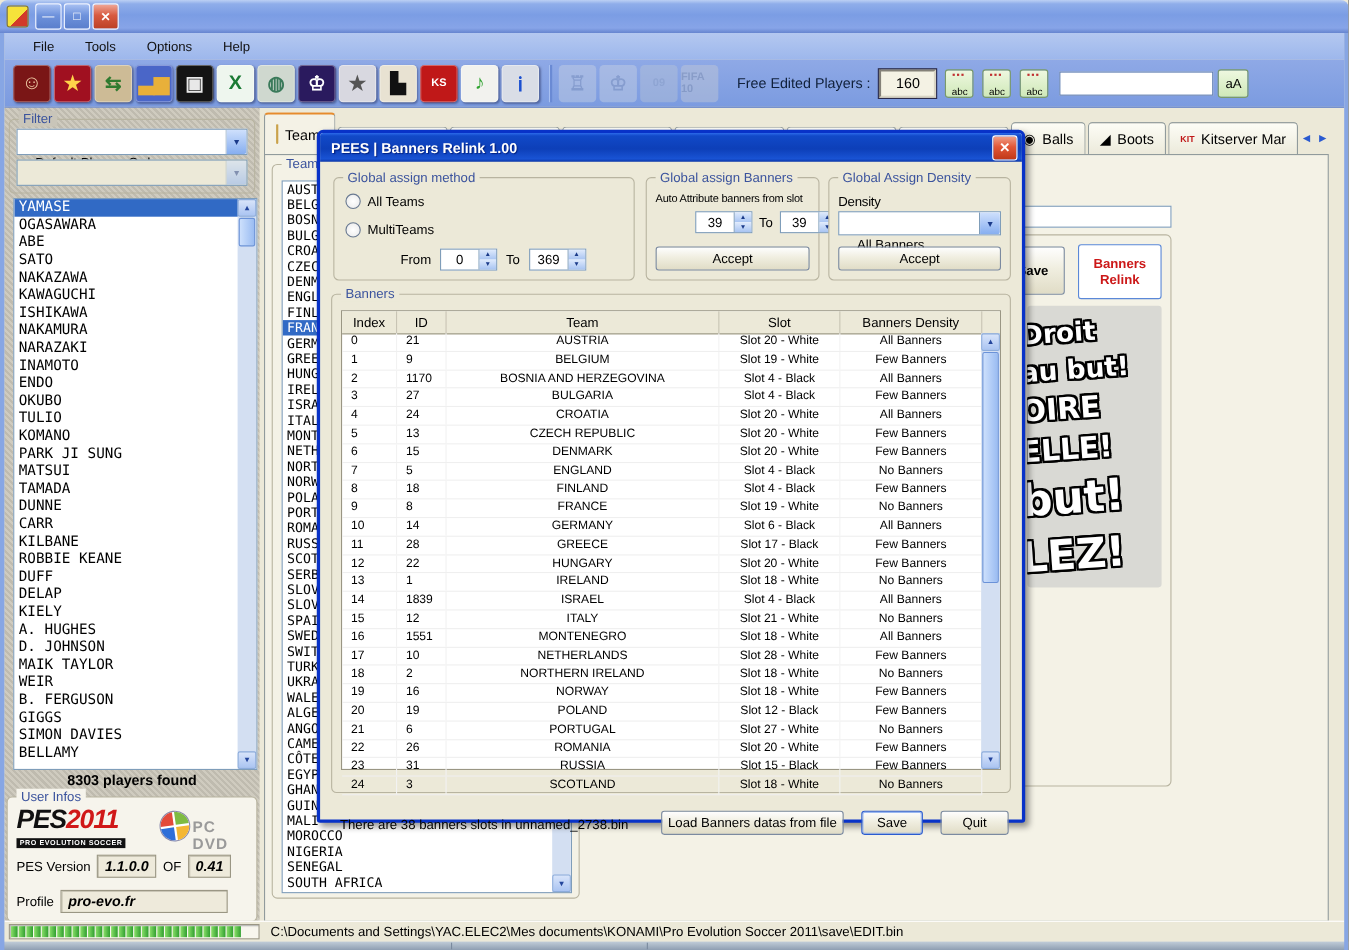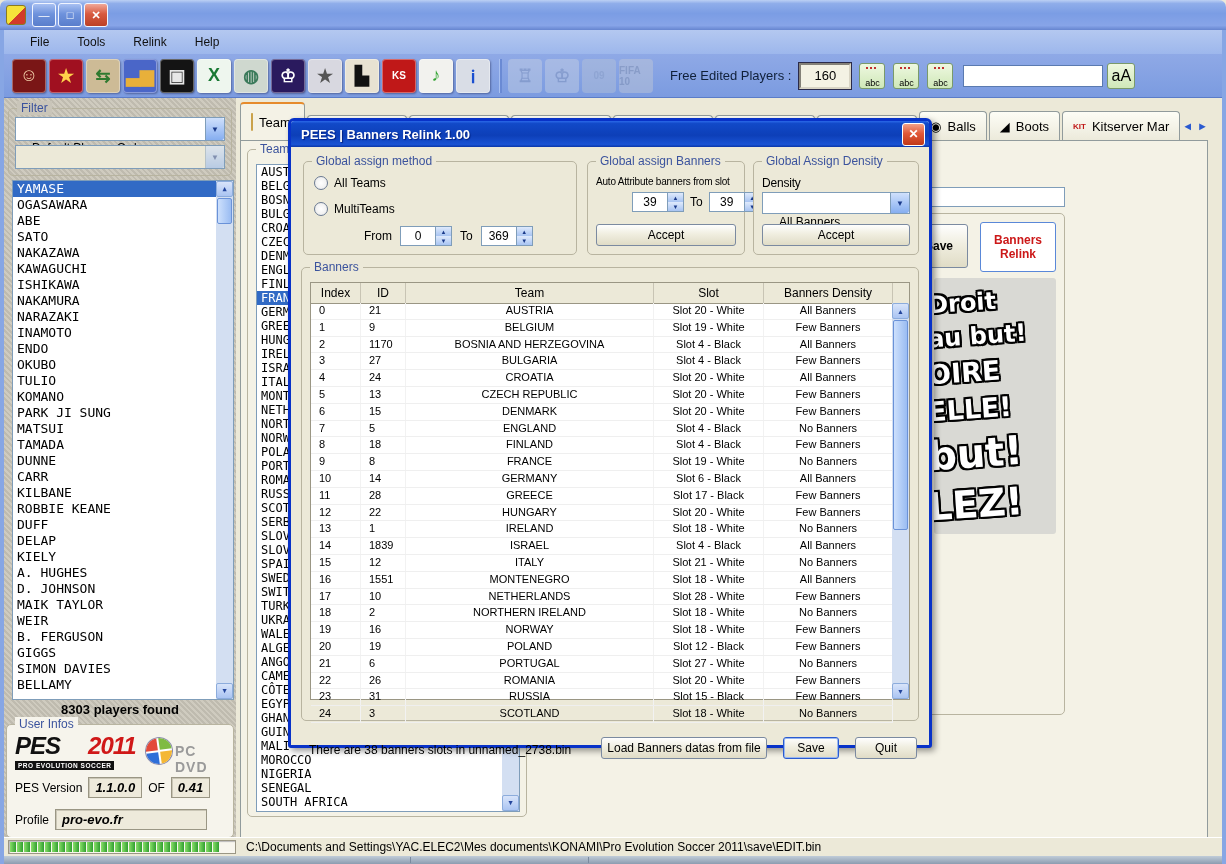--- a/index.html
+++ b/index.html
@@ -33,21 +33,21 @@
   .tool-btn.faded{opacity:.45;box-shadow:none;}
   .free-label{color:#10203a;font-size:13px;margin:0 8px 0 14px;white-space:nowrap;}
   .free-box{width:48px;height:22px;background:#f4f2e4;border:2px inset #d8d4c4;outline:1px solid #2a2a4a;
     display:flex;align-items:center;justify-content:center;font-size:13px;}
   .abc-btn{width:24px;height:24px;margin-left:8px;border:1px solid #7a9a6a;border-radius:3px;
     background:linear-gradient(180deg,#eef8e0,#cfe8b8);font-size:9px;display:flex;align-items:flex-end;justify-content:center;position:relative;}
   .abc-btn::before{content:"";position:absolute;top:3px;left:6px;width:10px;height:4px;
     border-top:2px dotted #c03030;}
   .search-input{width:132px;height:20px;margin-left:10px;border:1px solid #5a7ab0;background:#fff;font-size:12px;padding:0 3px;}
   .case-btn{width:26px;height:24px;margin-left:4px;border:1px solid #7a9a6a;border-radius:3px;
-    background:linear-gradient(180deg,#eef8e0,#cfe8b8);font-size:16px;display:flex;align-items:center;justify-content:center;text-align:right;}
+    background:linear-gradient(180deg,#eef8e0,#cfe8b8);font-size:12px;display:flex;align-items:center;justify-content:center;text-align:right;}
   
   .sidebar{position:absolute;left:4px;top:98px;width:232px;bottom:26px;
     background:repeating-linear-gradient(45deg,#cfcbbf 0 2px,#bfbbaf 2px 4px);}
   .groupbox{position:absolute;border:1px solid #b8b4a0;border-radius:5px;}
   .group-label{position:absolute;top:-8px;left:8px;padding:0 4px;color:#3b539d;font-size:12px;background:inherit;}
   .gb-hatch .group-label{background:#c9c5b9;}
   .gb-cream .group-label{background:#ece9d8;}
   .gb-white .group-label{background:#f6f4ec;}
   .filter-box{left:4px;top:10px;width:222px;height:66px;}
   .combo{height:22px;background:#fff;border:1px solid #7f9db9;display:flex;align-items:center;font-size:12px;}
@@ -63,21 +63,21 @@
   .sb-btn{position:absolute;left:0;width:17px;height:16px;display:flex;align-items:center;justify-content:center;
     font-size:7px;color:#23459c;background:linear-gradient(180deg,#d8e4fa,#aac4f2);border:1px solid #8cacdc;box-sizing:border-box;border-radius:2px;}
   .sb-up{top:0}.sb-down{bottom:0}
   .sb-thumb{position:absolute;left:1px;width:15px;background:linear-gradient(90deg,#cde0fc,#9abcf2);
     border:1px solid #6a92d8;border-radius:2px;box-sizing:border-box;}
   .found{position:absolute;left:0;top:604px;width:232px;text-align:center;font-weight:bold;font-size:13px;}
   .userinfo-box{left:2px;top:626px;width:226px;height:112px;background:#f6f4ec;}
   .pes-logo{position:absolute;left:8px;top:10px;width:120px;}
   .pes-main{font-style:italic;font-weight:bold;font-size:24px;line-height:22px;letter-spacing:-1px;}
   .pes-main .pes{color:#111;}
-  .pes-main .y2011{color:#d01818;padding-left:28px;}
+  .pes-main .y2011{color:#d01818;}
   .pes-sub{font-size:6.5px;font-weight:bold;background:#111;color:#fff;padding:1px 3px;display:inline-block;margin-top:2px;letter-spacing:.5px;}
   .win-flag{position:absolute;left:138px;top:12px;width:26px;height:26px;border-radius:50%;overflow:hidden;transform:rotate(-8deg);
     display:grid;grid-template-columns:1fr 1fr;grid-template-rows:1fr 1fr;gap:2px;background:#fff;border:1px solid #88a;}
   .win-flag i{display:block;}
   .pcdvd{position:absolute;left:168px;top:18px;font-weight:bold;font-size:14px;color:#9a9a9a;letter-spacing:1px;}
   .ui-row{position:absolute;left:8px;display:flex;align-items:center;gap:6px;font-size:12px;}
   .ui-field{background:#eeeadb;border:1px solid #9a9684;box-shadow:inset 1px 1px 0 #cac6b6;
     font-weight:bold;font-style:italic;font-size:13px;padding:2px 6px;}
   
   .tabpanel{position:absolute;left:240px;top:100px;width:968px;bottom:26px;}
@@ -170,21 +170,21 @@
       <div class="win-btn">□</div>
       <div class="win-btn close">✕</div>
     </div>
   </div>
   <div class="side-frame left"></div>
   <div class="side-frame right"></div>
 
   <div class="menubar" id="menubar">
       <div class="menu-item">File</div>
       <div class="menu-item">Tools</div>
-      <div class="menu-item">Relink</div>
+      <div class="menu-item">Options</div>
       <div class="menu-item">Help</div>
     </div>
 
   <div class="toolbar">
     <span id="tool-icons" style="display:flex;align-items:center;">
         <div class="tool-btn" style="background: rgb(122, 22, 22); color: rgb(242, 207, 168);">☺</div>
         <div class="tool-btn" style="background: rgb(160, 16, 32); color: rgb(255, 210, 74);">★</div>
         <div class="tool-btn" style="background: rgb(205, 187, 150); color: rgb(47, 122, 47);">⇆</div>
         <div class="tool-btn" style="background: rgb(74, 102, 200); color: rgb(232, 176, 58);">▃▆</div>
         <div class="tool-btn" style="background: rgb(20, 20, 20); color: rgb(232, 232, 232);">▣</div>

